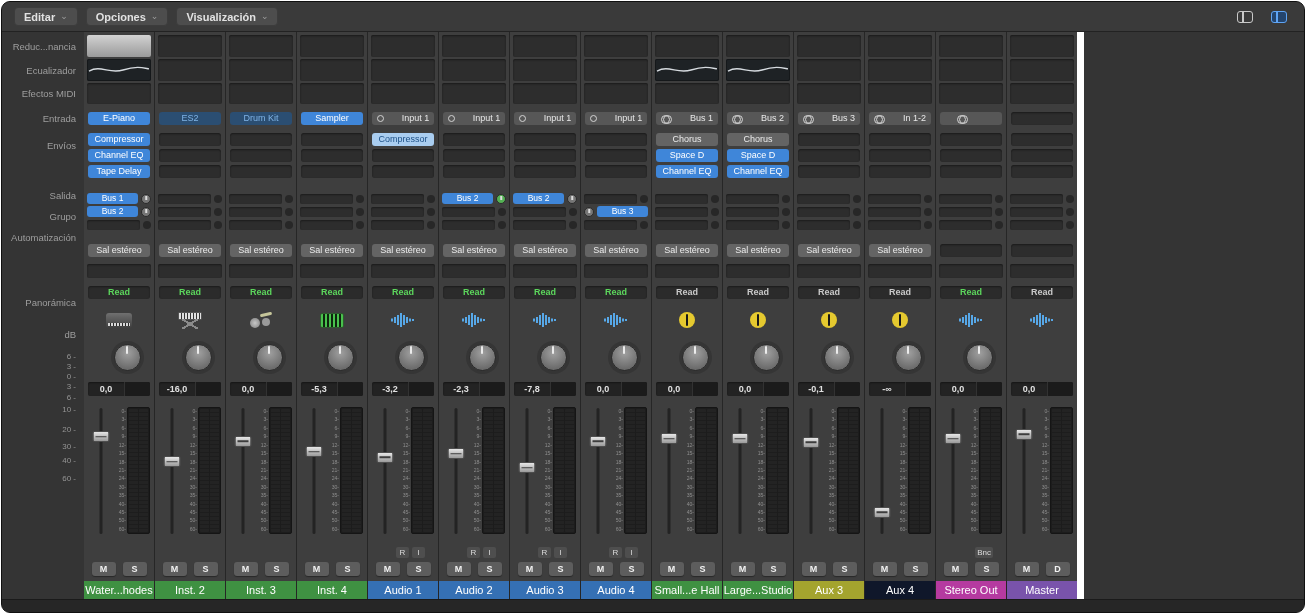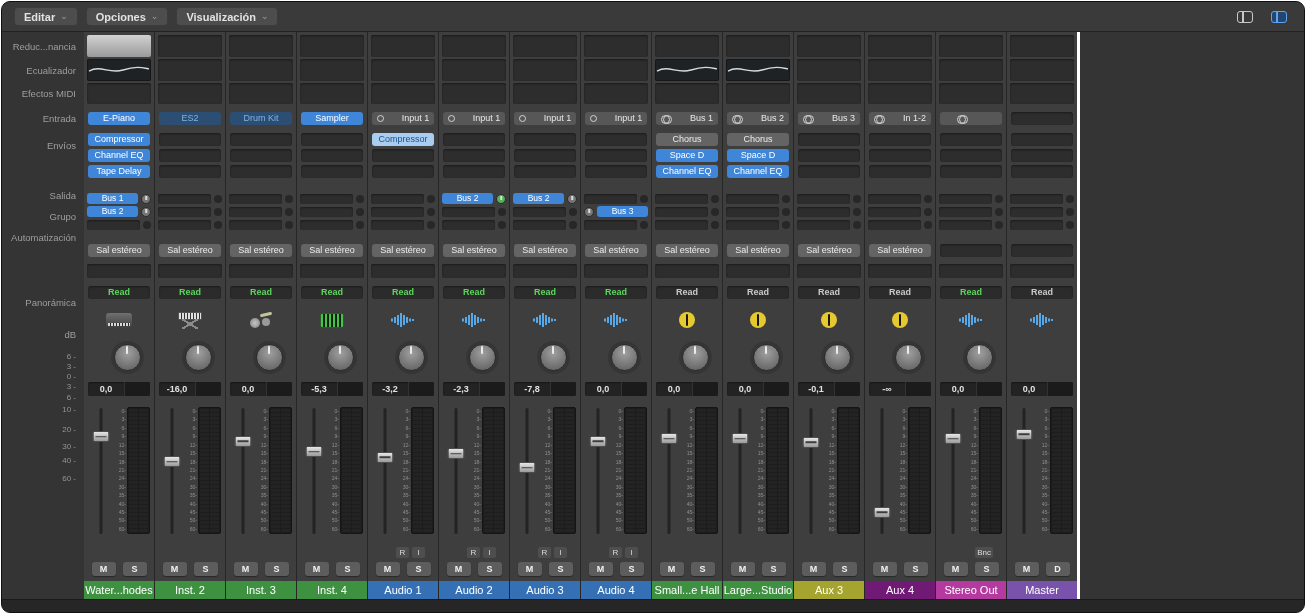--- a/index.html
+++ b/index.html
@@ -20,21 +20,21 @@
   .view-btn { width:26px; height:20px; border-radius:4px; background:transparent; border:none;
     display:flex; align-items:center; justify-content:center; }
   .pane-icon { width:16px; height:12px; border:1.5px solid #c9c9c9; border-radius:3px; position:relative; display:inline-block; }
   .pane-icon::after { content:""; position:absolute; top:0; bottom:0; left:4px; width:1.5px; background:#c9c9c9; }
   .view-btn.active .pane-icon { border-color:#5ea4f5; background:#24456e; }
   .view-btn.active .pane-icon::after { background:#5ea4f5; }
 
   
   .mixer { height:567px; background:#343434; display:flex; }
   .labels-col { width:82px; flex:none; display:flex; flex-direction:column; }
-  .channels { display:flex; gap:1px; background:#262626; border-right:3px solid #ffffff; }
+  .channels { display:flex; gap:1px; background:#262626; border-right:7px solid #ffffff; }
   .channel { width:70px; flex:none; background:#3e3e3e; display:flex; flex-direction:column; }
 
   
   .r-setting { height:22px; margin-top:3px; }
   .r-eq      { height:22px; margin-top:2px; }
   .r-midi    { height:21px; margin-top:2px; }
   .r-input   { height:15px; margin-top:7px; }
   .r-fx      { height:48px; margin-top:7px; }
   .r-sends   { height:38px; margin-top:12px; }
   .r-output  { height:14px; margin-top:12px; }
@@ -1425,21 +1425,21 @@
       <div class="meter">
         <div class="meter-bar"></div>
         <div class="meter-bar"></div>
       </div>
     </div>
     <div class="rirow r-ri"></div>
     <div class="msrow r-ms">
       <div class="sq mute">M</div>
       <div class="sq solo">S</div>
     </div>
-    <div class="namerow r-name" style="background: #701a75;">Aux 4</div>
+    <div class="namerow r-name" style="background: #0f172a;">Aux 4</div>
   </div>
         <div class="channel">
     <div class="slotrow r-setting">
             <div class="slot setting-thumb"></div>
           </div>
     <div class="slotrow r-eq">
             <div class="slot eq-thumb">
       
     </div>
           </div>

